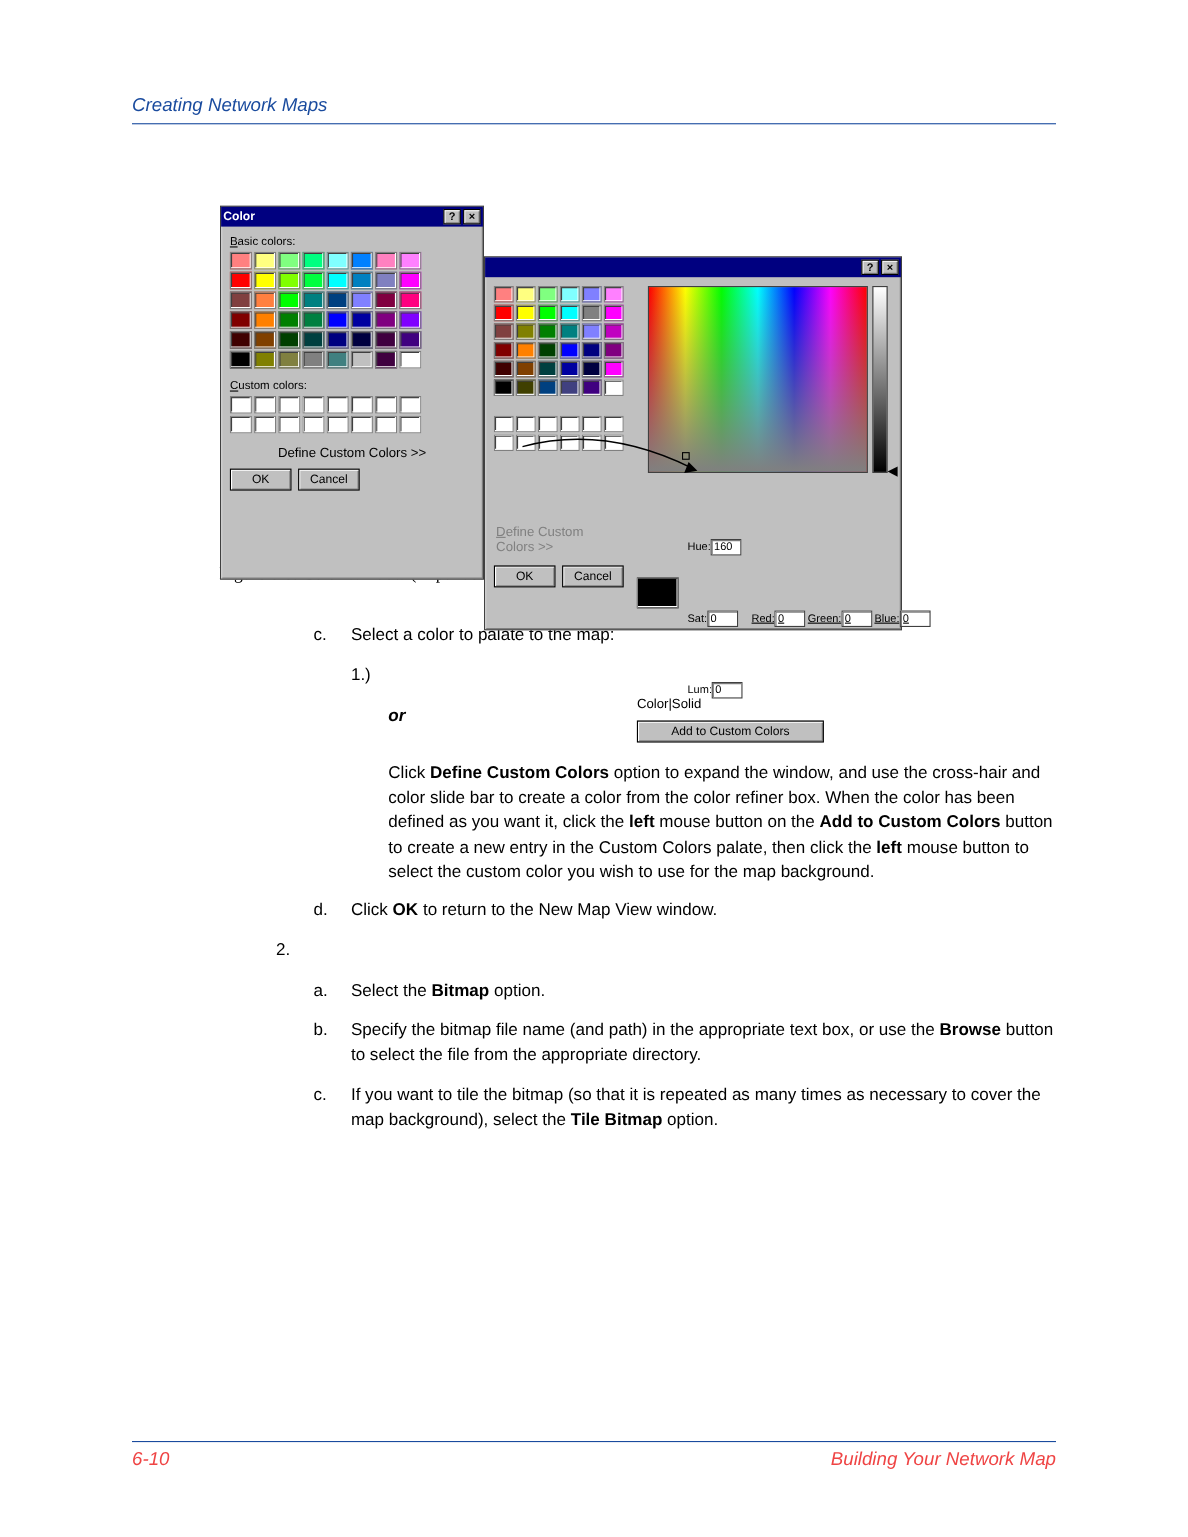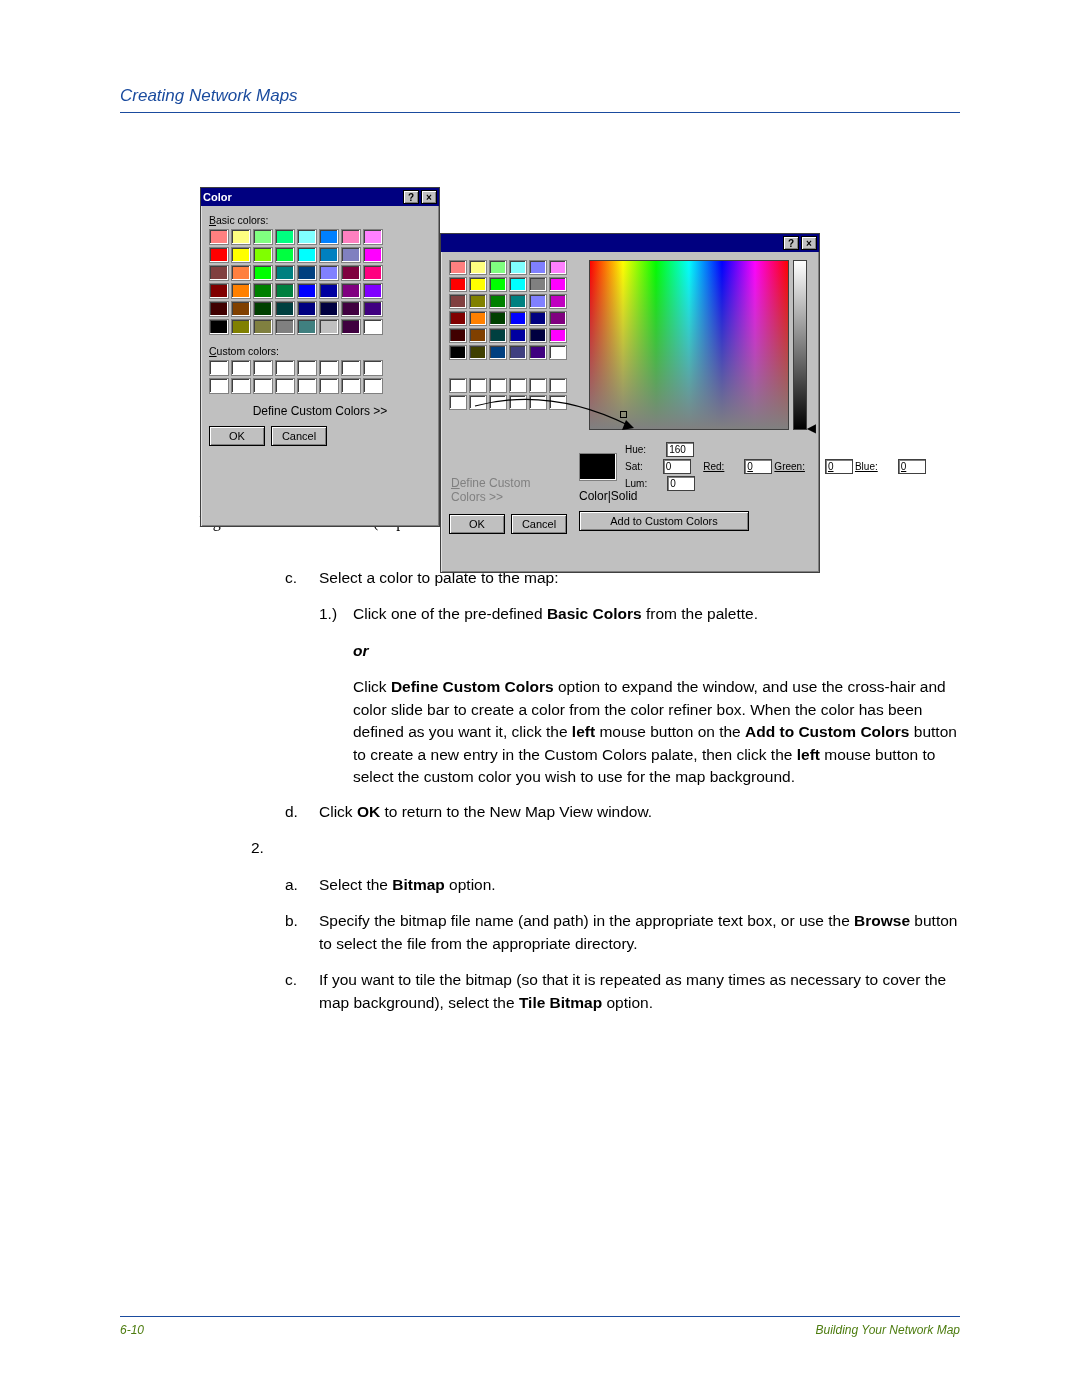--- a/index.html
+++ b/index.html
@@ -111,21 +111,21 @@
     width: 14px; height: 170px;
     background: linear-gradient(#fff,#808080,#000);
     border: 1px solid #404040;
     margin-left: 4px;
     position: relative;
   }
   .lumptr { position: absolute; right: -10px; top: 160px; font-size: 12px; }
   .left-col { width: 130px; }
   .b-swatches { display: grid; grid-template-columns: repeat(6,18px); grid-auto-rows: 15px; gap: 2px; }
   .b-custom { margin-top: 18px; display: grid; grid-template-columns: repeat(6,18px); grid-auto-rows: 15px; gap: 2px; }
-  .npair { display: flex; align-items: center; gap: 20px; font-size: 10px; }
+  .npair { display: flex; align-items: center; gap: 0; font-size: 10px; margin-top: 48px; }
   .npair input {
     width: 28px; height: 15px; font-size: 10px; padding: 0 2px;
     border: 1px solid #404040; box-shadow: inset 1px 1px 0 #808080;
   }
   .cs-row { display: flex; align-items: center; gap: 8px; margin-top: 6px; }
   .cs-prev { width: 38px; height: 28px; background: #000; border: 1px solid #808080; box-shadow: inset -1px -1px 0 #fff; }
   .cs-label { font-size: 12px; }
   .grayed { color: #808080; }
   
   .content {
@@ -138,30 +138,30 @@
     font-size: 16px;
     margin-top: 0;
     margin-bottom: 36px;
     margin-left: -80px;
     width: 700px;
   }
   .list-main { margin-left: 165px; font-size: 15.5px; line-height: 1.45; }
   .li { display: flex; margin-bottom: 14px; }
   .mk { width: 34px; flex-shrink: 0; }
   .sub { margin-left: 34px; }
-  .or-word { font-style: italic; font-weight: bold; margin: 14px 0 14px 0; }
+  .or-word { font-style: italic; font-weight: bold; margin: 14px 0 30px 0; }
   .para { margin-bottom: 12px; }
   .li2 { display: flex; margin-bottom: 14px; margin-left: -34px; }
   .footer {
     position: absolute;
     bottom: 60px;
     left: 120px; right: 120px;
   }
   .footer-rule { border: none; border-top: 1.5px solid #1a4b9e; margin-bottom: 6px; }
-  .footer-row { display: flex; justify-content: space-between; font-style: italic; font-size: 12px; color: #4d7c0f; }
+  .footer-row { display: flex; justify-content: space-between; font-style: italic; font-size: 17px; color: #ef4444; }
 </style>
 </head>
 <body>
 
 <div class="page">
   <div class="header-title">Creating Network Maps</div>
   <hr class="header-rule">
 
   <div class="figure-wrap">
 
@@ -383,21 +383,20 @@
     <div class="caption">Figure 6-5.  Color Window (Expanded with Custom Colors)</div>
 
     <div class="list-main">
       <div class="li">
         <span class="mk">c.</span>
         <span>Select a color to palate to the map:</span>
       </div>
       <div class="sub">
         <div class="li">
           <span class="mk">1.)</span>
-          <span><span>Click one of the pre-defined </span><b>Basic Colors</b><span> from the palette.</span></span>
         </div>
         <div class="sub">
           <div class="or-word">or</div>
           <div class="para">
             <span>Click </span><b>Define Custom Colors</b><span> option to expand the window, and use the cross-hair and color slide bar to create a color from the color refiner box. When the color has been defined as you want it, click the </span><b>left</b><span> mouse button on the </span><b>Add to Custom Colors</b><span> button to create a new entry in the Custom Colors palate, then click the </span><b>left</b><span> mouse button to select the custom color you wish to use for the map background.</span>
           </div>
         </div>
       </div>
       <div class="li">
         <span class="mk">d.</span>

